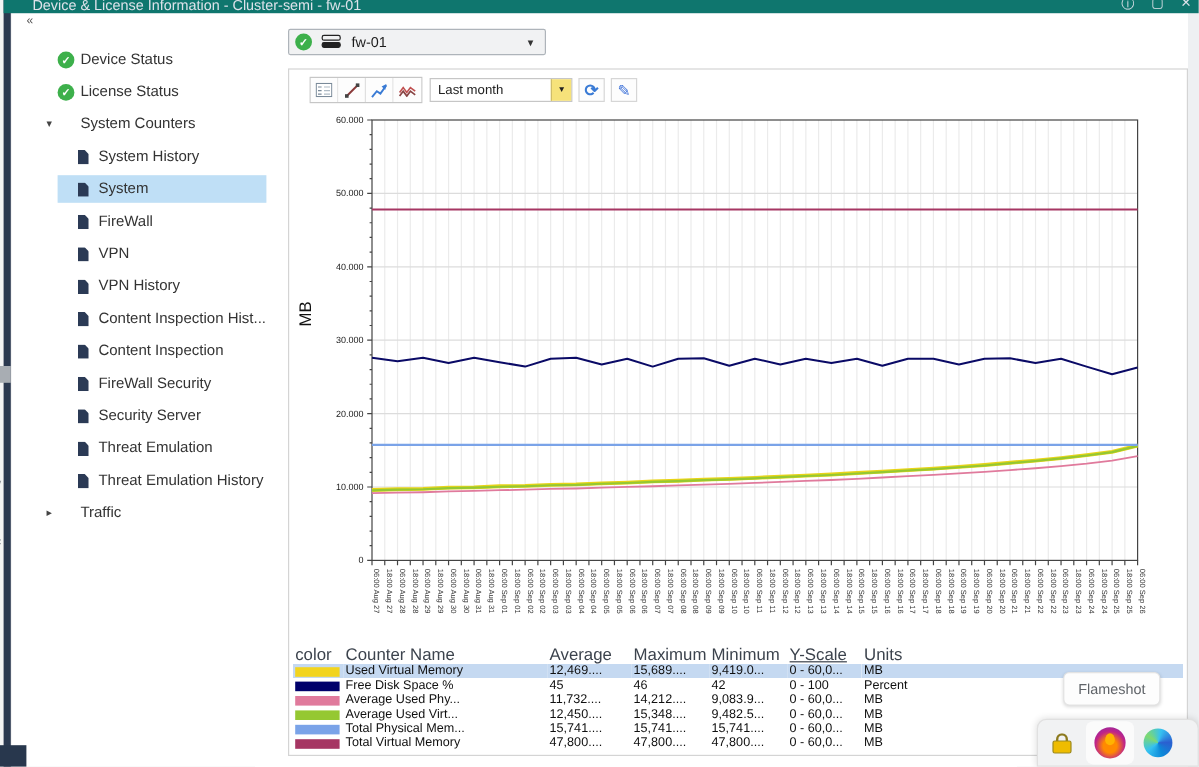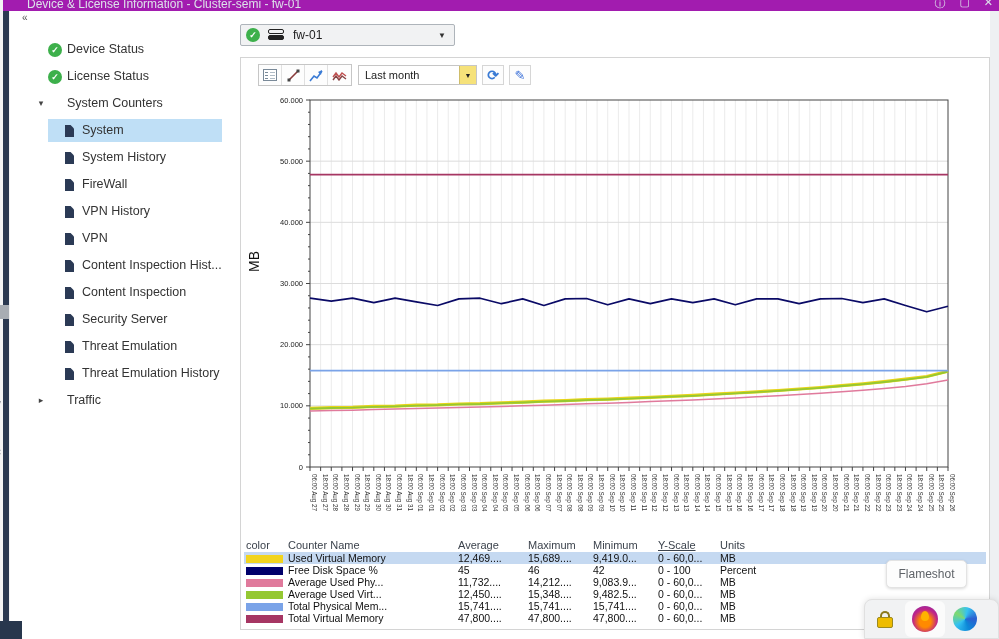--- a/index.html
+++ b/index.html
@@ -9,21 +9,21 @@
 
   
   .bg-left-strip { position:absolute; left:0; top:0; width:10px; height:639px; background:#f4f4f4; overflow:hidden; }
   .bg-left-line { position:absolute; left:3px; top:0; width:6px; height:639px; background:#2b3950; }
   .bg-left-frag { position:absolute; left:0; width:10px; color:#8a8f96; font-size:10px; }
   .bg-gray-frag { position:absolute; left:0; top:305px; width:9px; height:14px; background:#a8adb3; }
   .bg-corner { position:absolute; left:0; top:621px; width:22px; height:18px; background:#28374d; }
 
   
   .dialog-body { position:absolute; left:10px; top:11px; width:980px; height:628px; background:#ffffff; }
-  .titlebar { position:absolute; left:3px; top:0; width:996px; height:11px; background:#a21caf; overflow:hidden; }
+  .titlebar { position:absolute; left:3px; top:0; width:996px; height:11px; background:#0f766e; overflow:hidden; }
   .titlebar-text { position:absolute; left:24px; top:-3px; color:#dde2ea; font-size:12px; white-space:nowrap; }
   .win-controls { position:absolute; right:6px; top:-4px; display:flex; gap:14px; color:#dde2ea; font-size:11px; }
   .win-controls span { cursor:default; }
 
   
   .collapse-btn { position:absolute; left:22px; top:12px; font-size:10px; color:#555; letter-spacing:-1px; }
   .sidebar { position:absolute; left:10px; top:36px; width:225px; height:560px; }
   .side-item { position:relative; height:27px; line-height:27px; font-size:12.5px; color:#333; cursor:default; }
   .side-item.selected::before { content:""; position:absolute; left:38px; right:13px; top:2px; bottom:2px; background:#bfdff6; }
   .side-expander { position:absolute; left:25px; top:0; width:12px; text-align:center; font-size:9px; color:#444; }
@@ -63,21 +63,21 @@
     background:#fdfdfd; cursor:default; }
   .refresh-glyph { color:#3a7bd5; font-size:14px; font-weight:bold; line-height:1; }
   .pencil-glyph { color:#3a6fd8; font-size:13px; transform:rotate(0deg); }
 
   
   .chart-svg { position:absolute; left:243px; top:88px; }
   .ylabel { position:absolute; left:246px; top:272px; font-size:14px; color:#111; transform:rotate(-90deg); transform-origin:left top; }
 
   
   .counters-table { position:absolute; left:244px; top:537px; width:742px; border-collapse:collapse; table-layout:fixed; }
-  .counters-table th { text-align:left; font-weight:normal; font-size:11px; color:#3c434d; height:15px; padding:0 2px; white-space:nowrap; }
+  .counters-table th { text-align:left; font-weight:normal; font-size:14px; color:#3c434d; height:15px; padding:0 2px; white-space:nowrap; }
   .counters-table td { font-size:10.5px; color:#101010; height:12px; line-height:12px; padding:0 2px; white-space:nowrap; overflow:hidden; }
   .counters-table tr.selected td { background:#c5d9f1; }
   .swatch { display:block; width:37px; height:8px; margin-top:1px; }
 
   
   .tooltip { position:absolute; left:886px; top:560px; width:81px; height:28px; background:#fdfdfd; border:1px solid #e3e3e3;
     border-radius:5px; box-shadow:0 1px 3px rgba(0,0,0,.15); display:flex; align-items:center; justify-content:center;
     font-size:12px; color:#5f6368; }
 
   
@@ -125,47 +125,51 @@
         <span class="side-label lvl1">Device Status</span>
       </div>
       <div class="side-item">
         <span class="icon-check">✓</span>
         <span class="side-label lvl1">License Status</span>
       </div>
       <div class="side-item">
         <span class="side-expander">▾</span>
         <span class="side-label lvl1">System Counters</span>
       </div>
+      <div class="side-item">
+        <span class="icon-doc"></span>
+        <span class="side-label lvl2">System History</span>
+      </div>
       <div class="side-item selected">
         <span class="icon-doc"></span>
         <span class="side-label lvl2">System</span>
       </div>
       <div class="side-item">
         <span class="icon-doc"></span>
-        <span class="side-label lvl2">System History</span>
-      </div>
-      <div class="side-item">
-        <span class="icon-doc"></span>
         <span class="side-label lvl2">FireWall</span>
       </div>
       <div class="side-item">
         <span class="icon-doc"></span>
+        <span class="side-label lvl2">VPN</span>
+      </div>
+      <div class="side-item">
+        <span class="icon-doc"></span>
         <span class="side-label lvl2">VPN History</span>
       </div>
       <div class="side-item">
         <span class="icon-doc"></span>
-        <span class="side-label lvl2">VPN</span>
-      </div>
-      <div class="side-item">
-        <span class="icon-doc"></span>
         <span class="side-label lvl2">Content Inspection Hist...</span>
       </div>
       <div class="side-item">
         <span class="icon-doc"></span>
         <span class="side-label lvl2">Content Inspection</span>
+      </div>
+      <div class="side-item">
+        <span class="icon-doc"></span>
+        <span class="side-label lvl2">FireWall Security</span>
       </div>
       <div class="side-item">
         <span class="icon-doc"></span>
         <span class="side-label lvl2">Security Server</span>
       </div>
       <div class="side-item">
         <span class="icon-doc"></span>
         <span class="side-label lvl2">Threat Emulation</span>
       </div>
       <div class="side-item">

